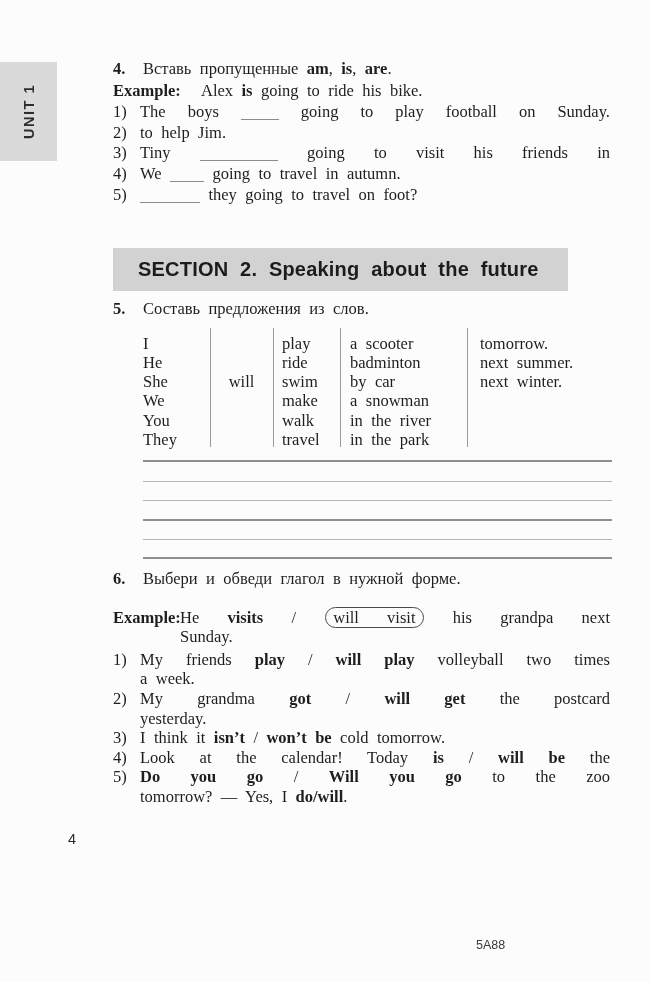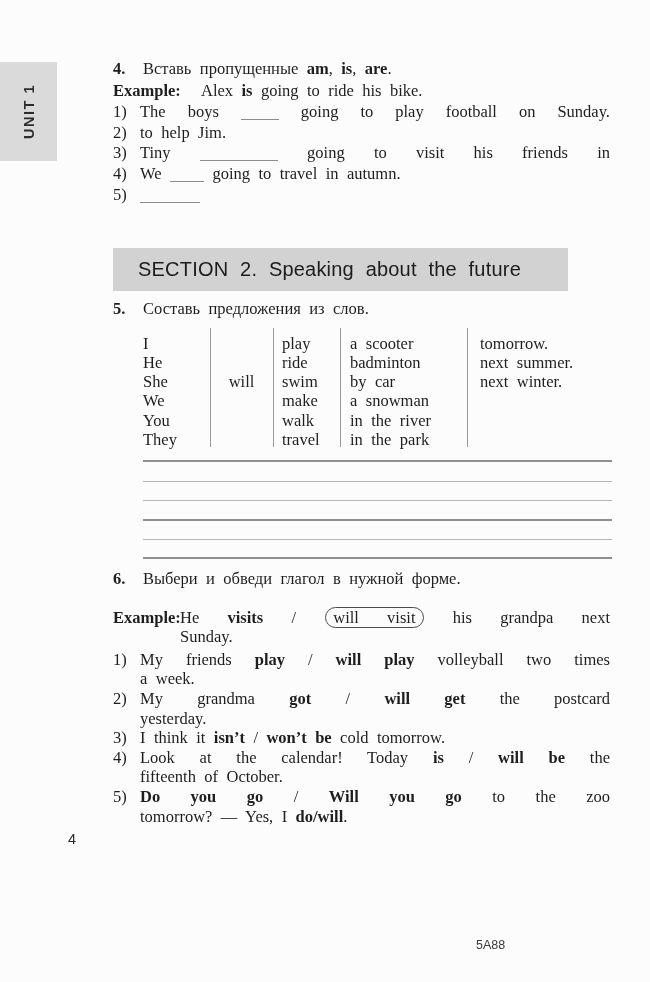--- a/index.html
+++ b/index.html
@@ -55,21 +55,21 @@
 
   
   #section-bar{
     left:113px;top:248px;width:455px;height:43px;
     background:#d2d2d2;
     display:flex;align-items:center;
     padding-left:25px;box-sizing:border-box;
   }
   #section-bar span{
     font-family:"Liberation Sans","DejaVu Sans",sans-serif;
-    font-size:20px;font-weight:400;letter-spacing:0.2px;word-spacing:6px;
+    font-size:20px;font-weight:700;letter-spacing:0.2px;word-spacing:6px;
     color:#1c1c1c;
   }
 
   #ex5{left:113px;top:299px;line-height:20px;}
 
   
   #word-table{left:113px;top:326px;width:497px;height:123px;font-size:16.5px;}
   .t-col{position:absolute;top:7.5px;line-height:19.3px;word-spacing:0.26em;}
   .t-sep{position:absolute;top:2px;height:119px;width:1px;background:#9a9a9a;}
   #col-pronouns{left:30px;}
@@ -146,21 +146,21 @@
       </div>
       <div class="item">
         <span class="inum">4)</span>
         <div class="itext">
           <div class="line"><span>We </span><span class="blank" style="width: 34px;"></span><span> going to travel in autumn.</span></div>
         </div>
       </div>
       <div class="item">
         <span class="inum">5)</span>
         <div class="itext">
-          <div class="line"><span class="blank" style="width: 60px;"></span></div>
+          <div class="line"><span class="blank" style="width: 60px;"></span><span> they going to travel on foot?</span></div>
         </div>
       </div>
     </div>
 </div>
 
 <div class="abs" id="section-bar">
   <span>SECTION 2. Speaking about the future</span>
 </div>
 
 <div class="abs ex" id="ex5">
@@ -246,21 +246,20 @@
       <div class="item">
         <span class="inum">3)</span>
         <div class="itext">
           <div class="line"><span>I think it </span><span class="b">isn’t</span><span> / </span><span class="b">won’t be</span><span> cold tomorrow.</span></div>
         </div>
       </div>
       <div class="item">
         <span class="inum">4)</span>
         <div class="itext">
           <div class="line fill"><span>Look at the calendar! Today </span><span class="b">is</span><span> / </span><span class="b">will be</span><span> the</span></div>
-          <div class="line"><span>fifteenth of October.</span></div>
         </div>
       </div>
       <div class="item">
         <span class="inum">5)</span>
         <div class="itext">
           <div class="line fill"><span class="b">Do you go</span><span> / </span><span class="b">Will you go</span><span> to the zoo</span></div>
           <div class="line"><span>tomorrow? — Yes, I </span><span class="b">do/will</span><span>.</span></div>
         </div>
       </div>
     </div>

